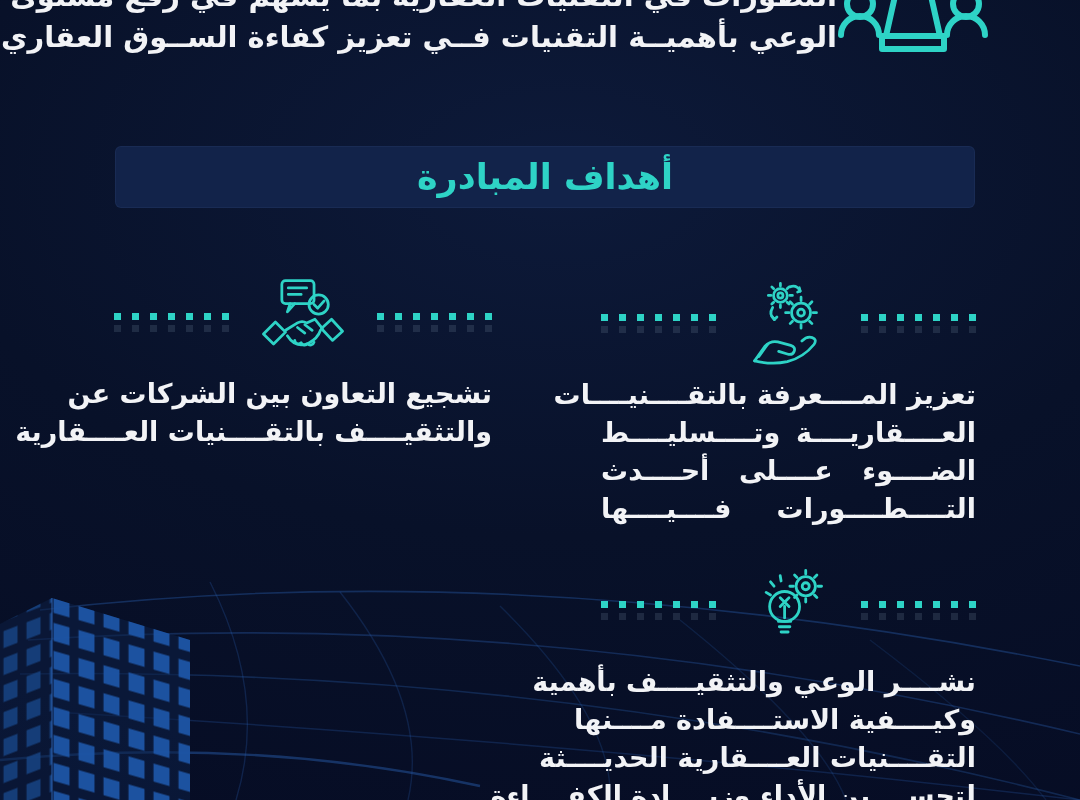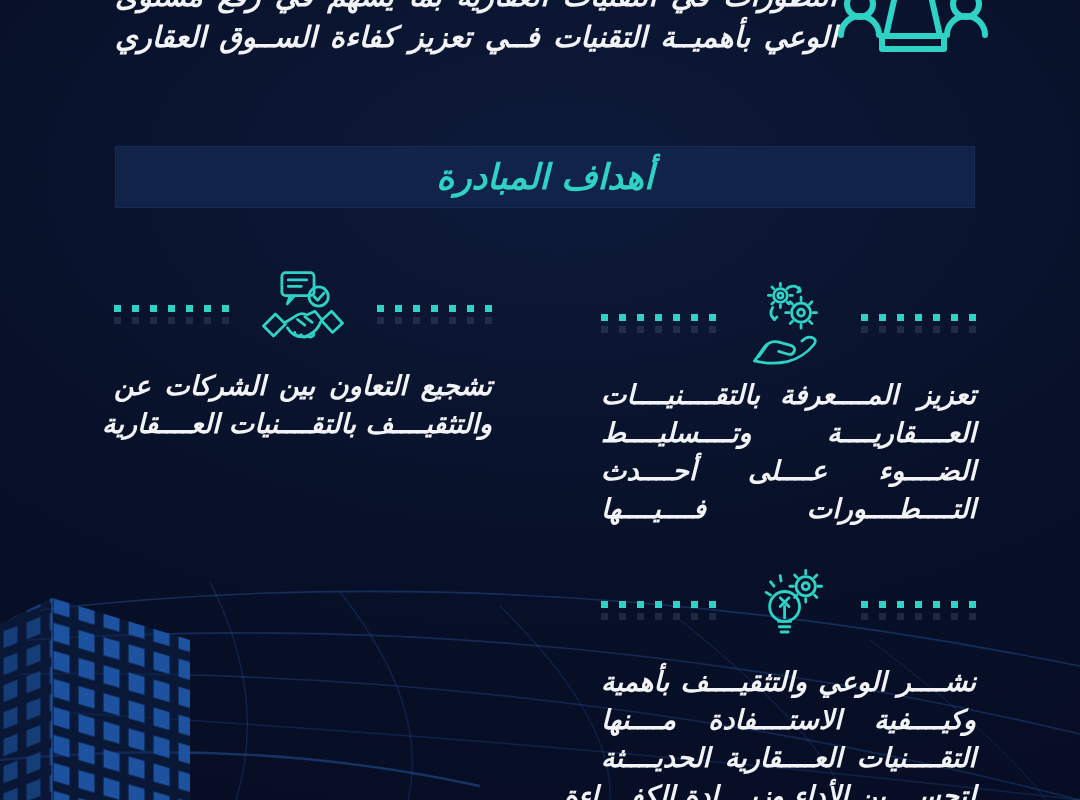--- a/index.html
+++ b/index.html
@@ -4,43 +4,42 @@
 <style>
   * { margin:0; padding:0; box-sizing:border-box; }
   html,body { background:#04091c; }
   body { font-family:"DejaVu Sans", sans-serif; }
 
   .stage {
     position:relative; width:1080px; height:800px; overflow:hidden;
     background:
       radial-gradient(1300px 750px at 52% 22%, #0d1a3a 0%, #081129 48%, #060c24 100%);
     direction:rtl;
-    font-style:italic;
   }
 
   
   .header-text {
     position:absolute; left:115px; top:-24px; width:722px;
     color:var(--text); font-weight:bold; font-size:29px; line-height:41px;
   }
   .jline { text-align:justify; text-align-last:justify; white-space:nowrap; }
   .header-icon { position:absolute; left:838px; top:-60px; width:150px; height:112px; }
 
   
   .banner {
     position:absolute; left:115px; top:146px; width:860px; height:62px;
     background:var(--banner_bg); border:1px solid rgba(160,190,255,0.06);
-    border-radius:0; display:flex; align-items:center; justify-content:center;
+    border-radius:6px; display:flex; align-items:center; justify-content:center;
   }
   .banner-title { color:var(--accent); font-size:35px; font-weight:bold; letter-spacing:.5px; }
 
   
   .goal { position:absolute; }
   .goal-knowledge { left:601px; top:277px; width:375px; }
-  .goal-collaboration { left:114px; top:268px; width:378px; }
+  .goal-collaboration { left:114px; top:276px; width:378px; }
   .goal-awareness { left:601px; top:564px; width:375px; }
 
   .icon-row { height:92px; display:flex; align-items:center; justify-content:space-between; }
   .icon-svg { flex:0 0 auto; }
 
   .dots { display:flex; flex-direction:column; gap:5px; }
   .dotrow { display:flex; gap:11px; }
   .dotrow span { width:7px; height:7px; background:var(--accent); display:block; }
   .dotrow.refl span { background:#62738a; opacity:.26; }
 

